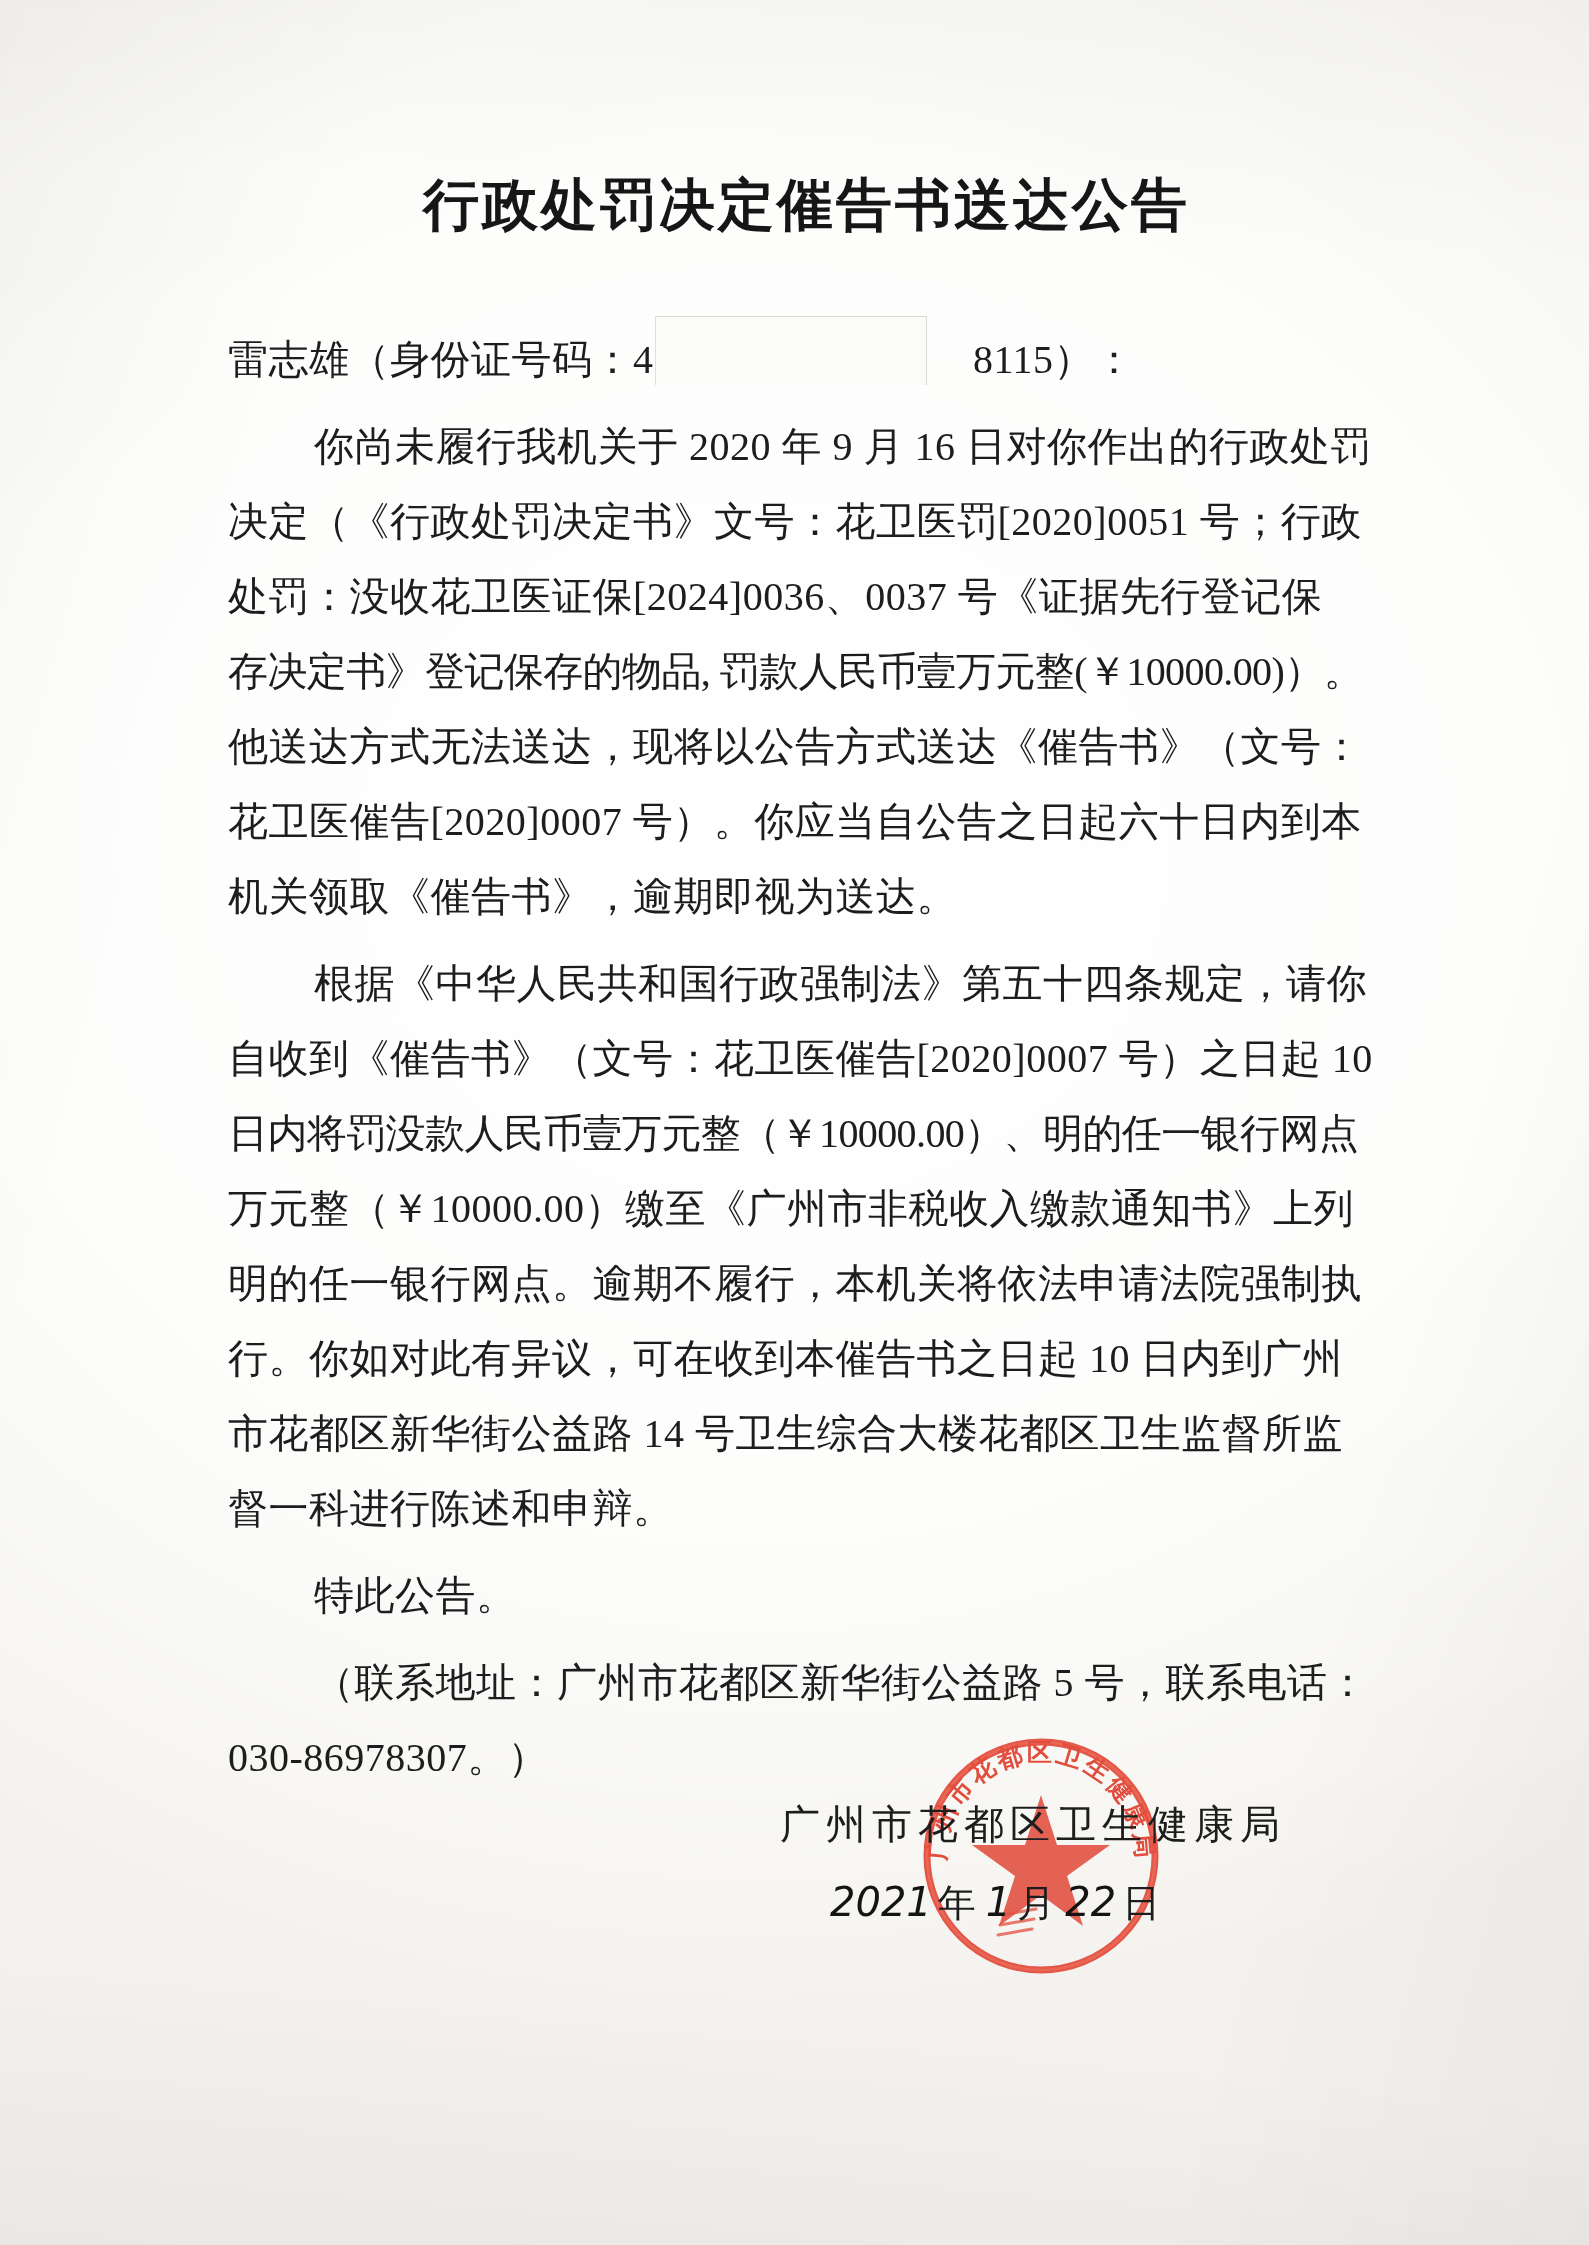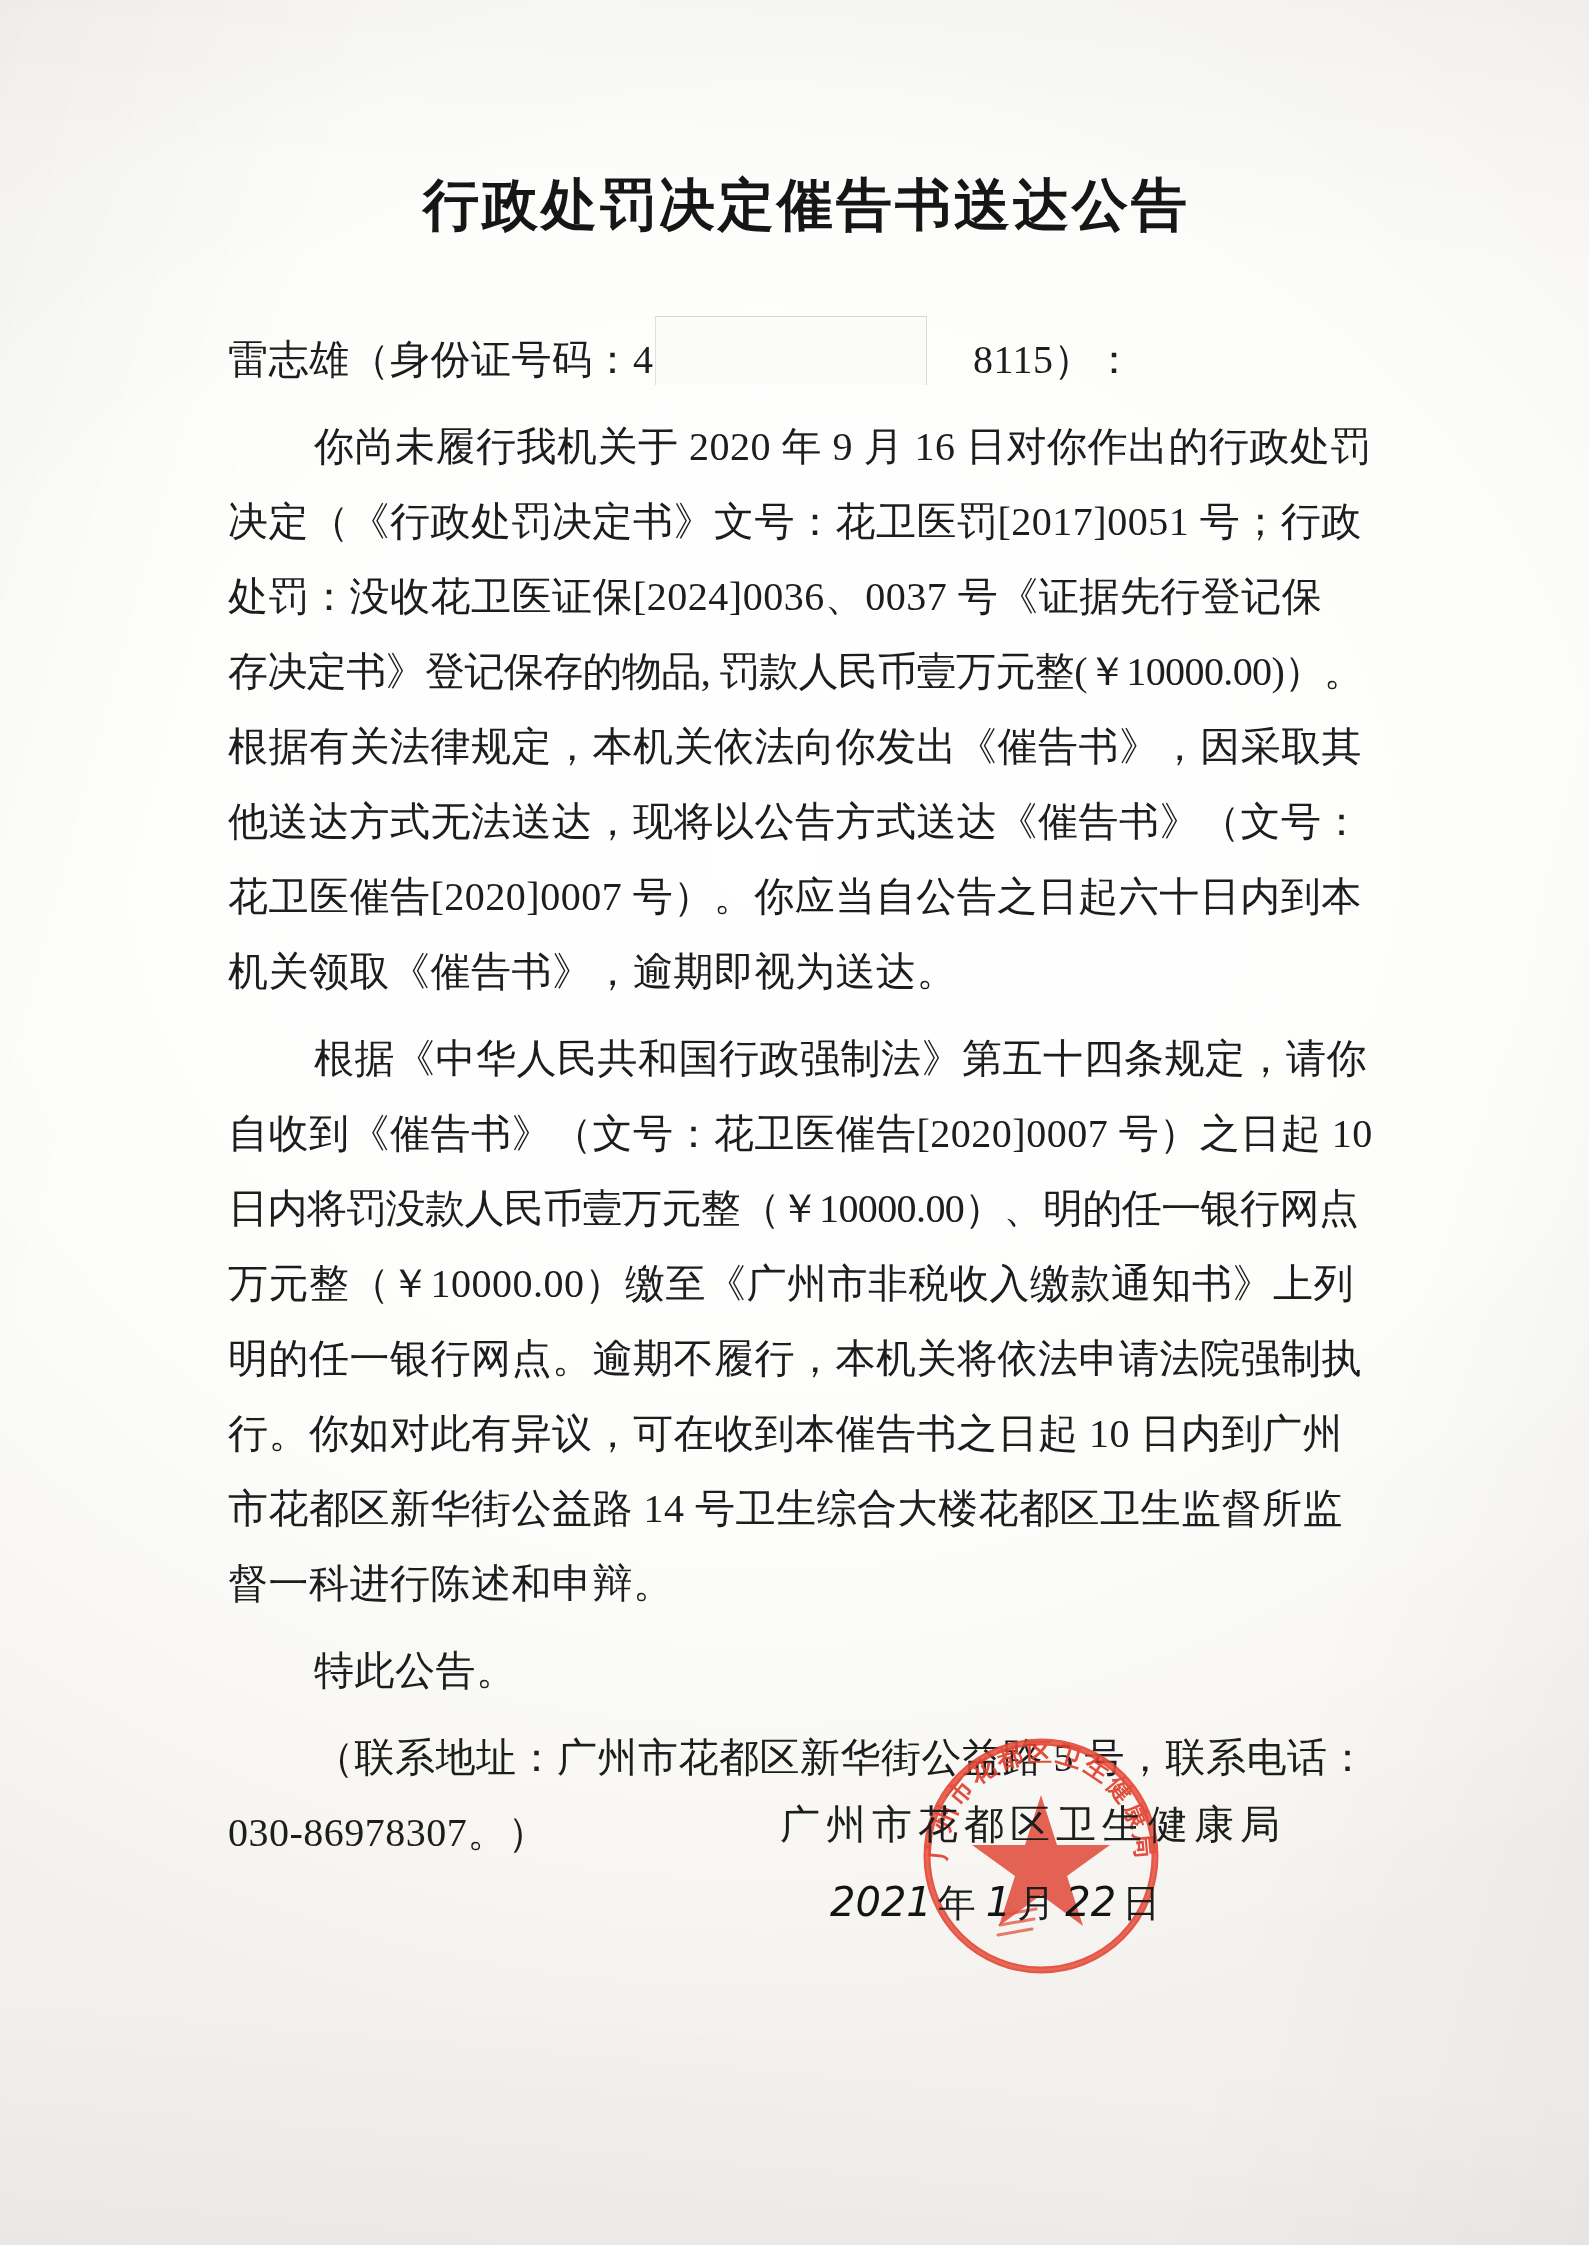--- a/index.html
+++ b/index.html
@@ -153,24 +153,23 @@
   <div id="body-block">
 
     <div class="line">
       <span>雷志雄（身份证号码：4329</span><span style="display:inline-block;width:258px"></span><span>8115）：</span>
     </div>
 
     <div class="para-gap"></div>
 
     <div>
       <div class="line indent">你尚未履行我机关于 2020 年 9 月 16 日对你作出的行政处罚</div>
-      <div class="line">决定（《行政处罚决定书》文号：花卫医罚[2017]0051 号；行政</div>
+      <div class="line">决定（《行政处罚决定书》文号：花卫医罚[2020]0051 号；行政</div>
       <div class="line">处罚：没收花卫医证保[2024]0036、0037 号《证据先行登记保</div>
       <div class="line tight">存决定书》登记保存的物品, 罚款人民币壹万元整(￥10000.00)）。</div>
-      <div class="line">根据有关法律规定，本机关依法向你发出《催告书》，因采取其</div>
       <div class="line">他送达方式无法送达，现将以公告方式送达《催告书》（文号：</div>
       <div class="line">花卫医催告[2020]0007 号）。你应当自公告之日起六十日内到本</div>
       <div class="line">机关领取《催告书》，逾期即视为送达。</div>
     </div>
 
     <div class="para-gap"></div>
 
     <div>
       <div class="line indent">根据《中华人民共和国行政强制法》第五十四条规定，请你</div>
       <div class="line">自收到《催告书》（文号：花卫医催告[2020]0007 号）之日起 10</div>

